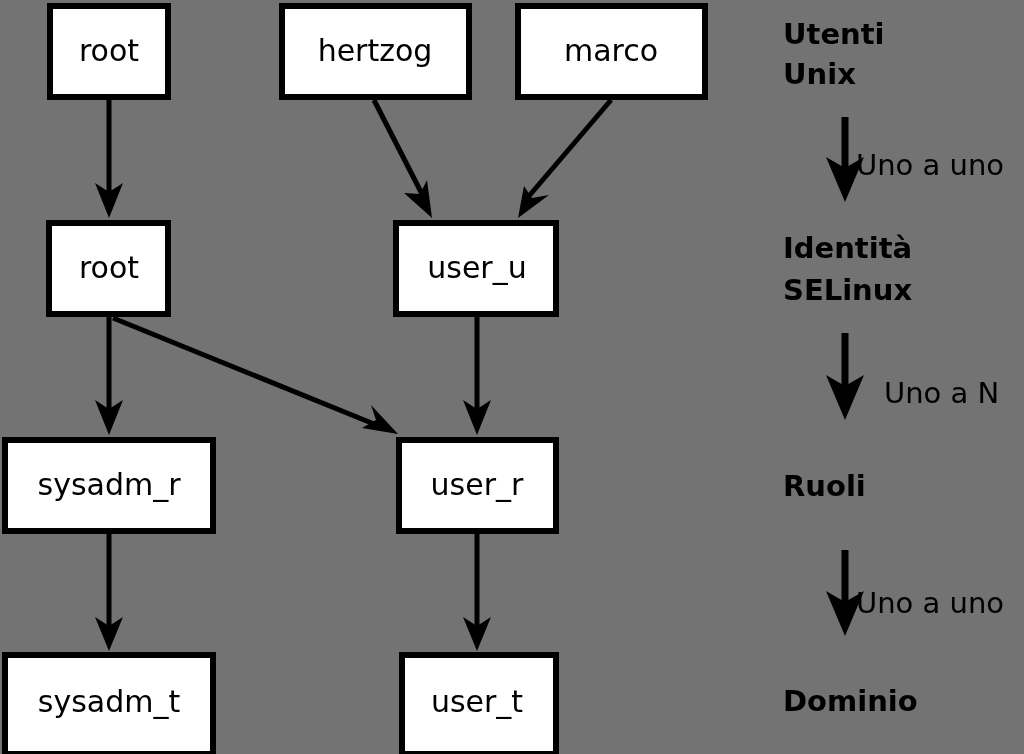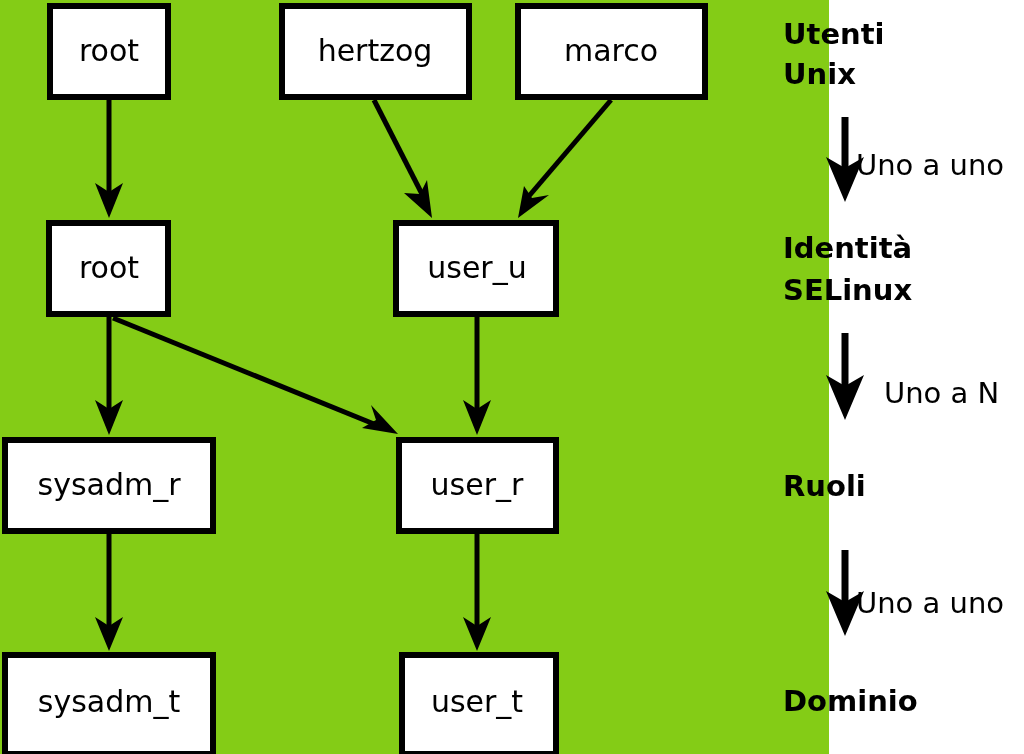--- a/index.html
+++ b/index.html
@@ -8,23 +8,23 @@
     background: #ffffff;
   }
   body {
     width: 1024px;
     height: 754px;
     font-family: "DejaVu Sans", sans-serif;
     overflow: hidden;
   }
   #diagram-root {
     position: relative;
-    width: 829px;
+    width: 1024px;
     height: 754px;
-    background: #84cc16;
+    background: #737373;
     text-decoration: underline;
   }
   svg.diagram-canvas {
     display: block;
     width: 1024px;
     height: 754px;
   }
   .node-box {
     fill: #ffffff;
     stroke: #000000;

